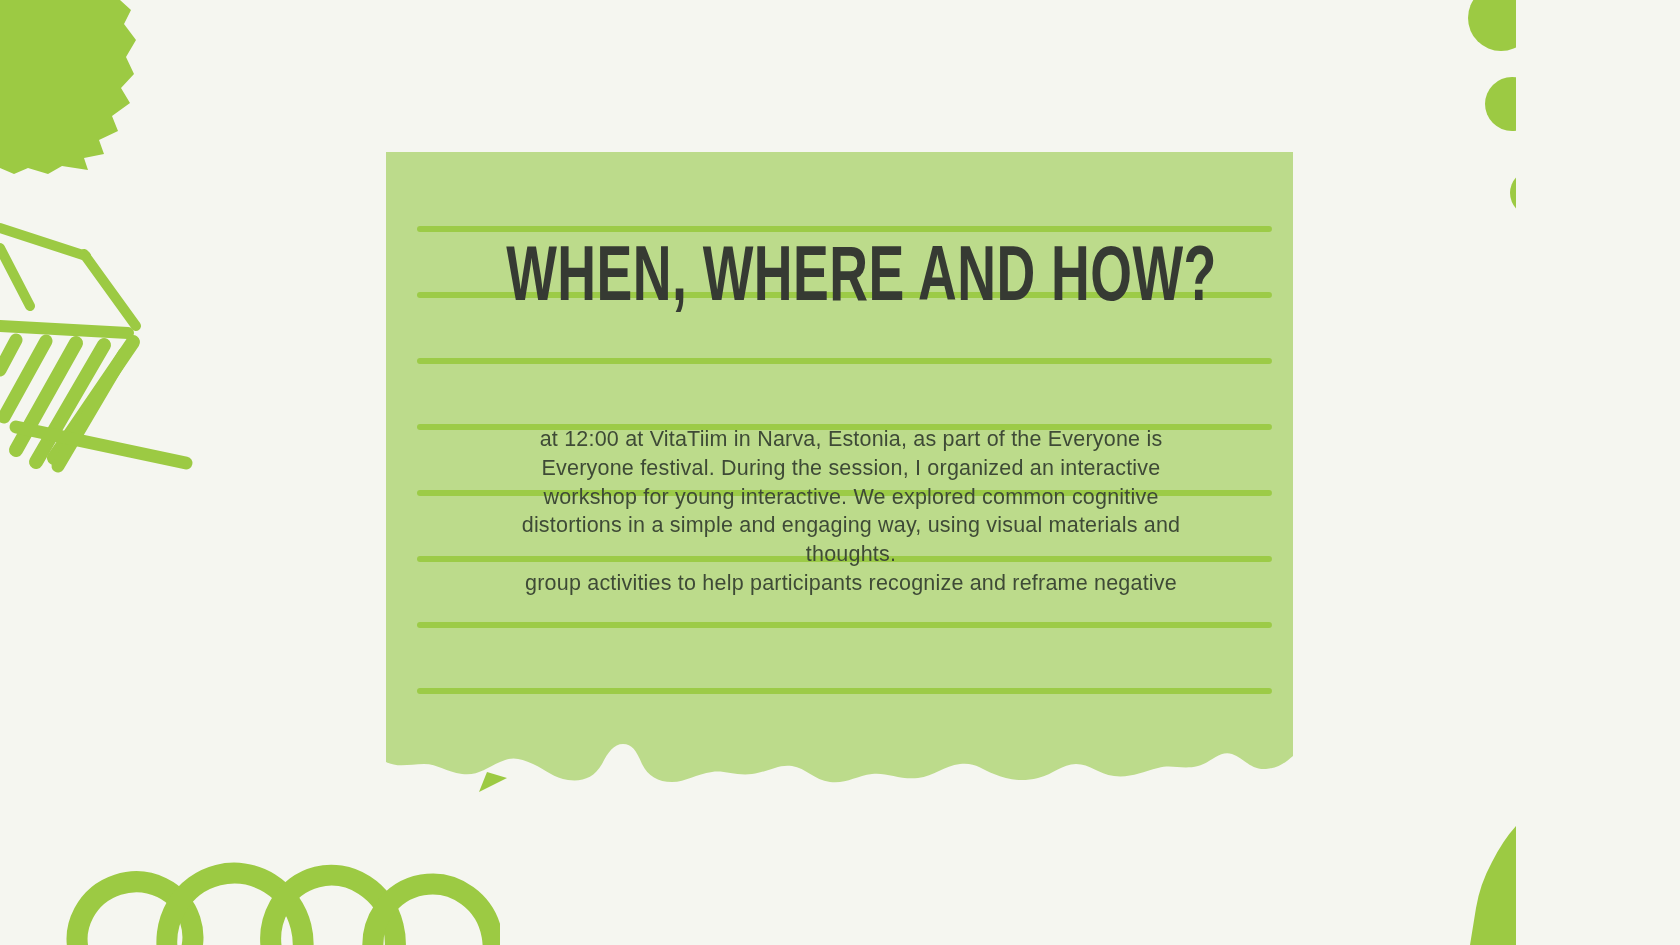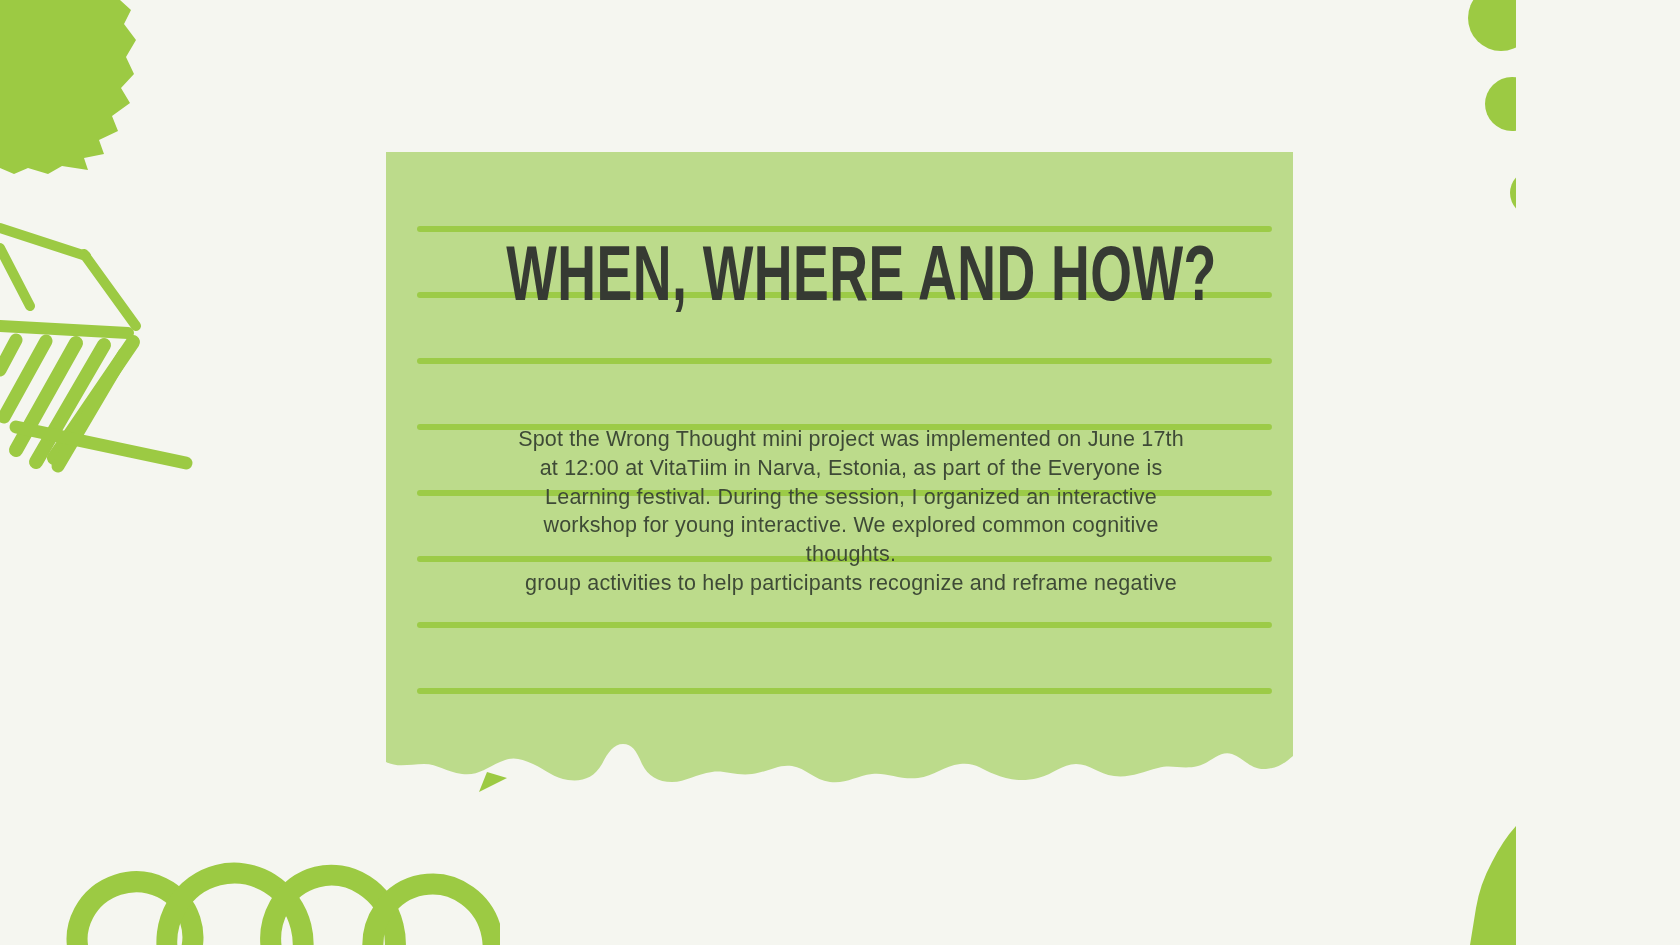--- a/index.html
+++ b/index.html
@@ -124,22 +124,22 @@
         <rect x="31" y="338" width="855" height="6" rx="3"></rect>
         <rect x="31" y="404" width="855" height="6" rx="3"></rect>
         <rect x="31" y="470" width="855" height="6" rx="3"></rect>
         <rect x="31" y="536" width="855" height="6" rx="3"></rect>
       </g>
     </svg>
 
     <div class="card-title">WHEN, WHERE AND HOW?</div>
 
     <div class="card-body">
-      <div class="body-line">Spot the Wrong Thought mini project was implemented on June 17th</div>
       <div class="body-line">at 12:00 at VitaTiim in Narva, Estonia, as part of the Everyone is</div>
-      <div class="body-line">Learning festival. During the session, I organized an interactive</div>
+      <div class="body-line">Everyone festival. During the session, I organized an interactive</div>
       <div class="body-line">workshop for young interactive. We explored common cognitive</div>
+      <div class="body-line">distortions in a simple and engaging way, using visual materials and</div>
       <div class="body-line">thoughts.</div>
       <div class="body-line">group activities to help participants recognize and reframe negative</div>
     </div>
   </div>
 
 </div>
 
 </body></html>

